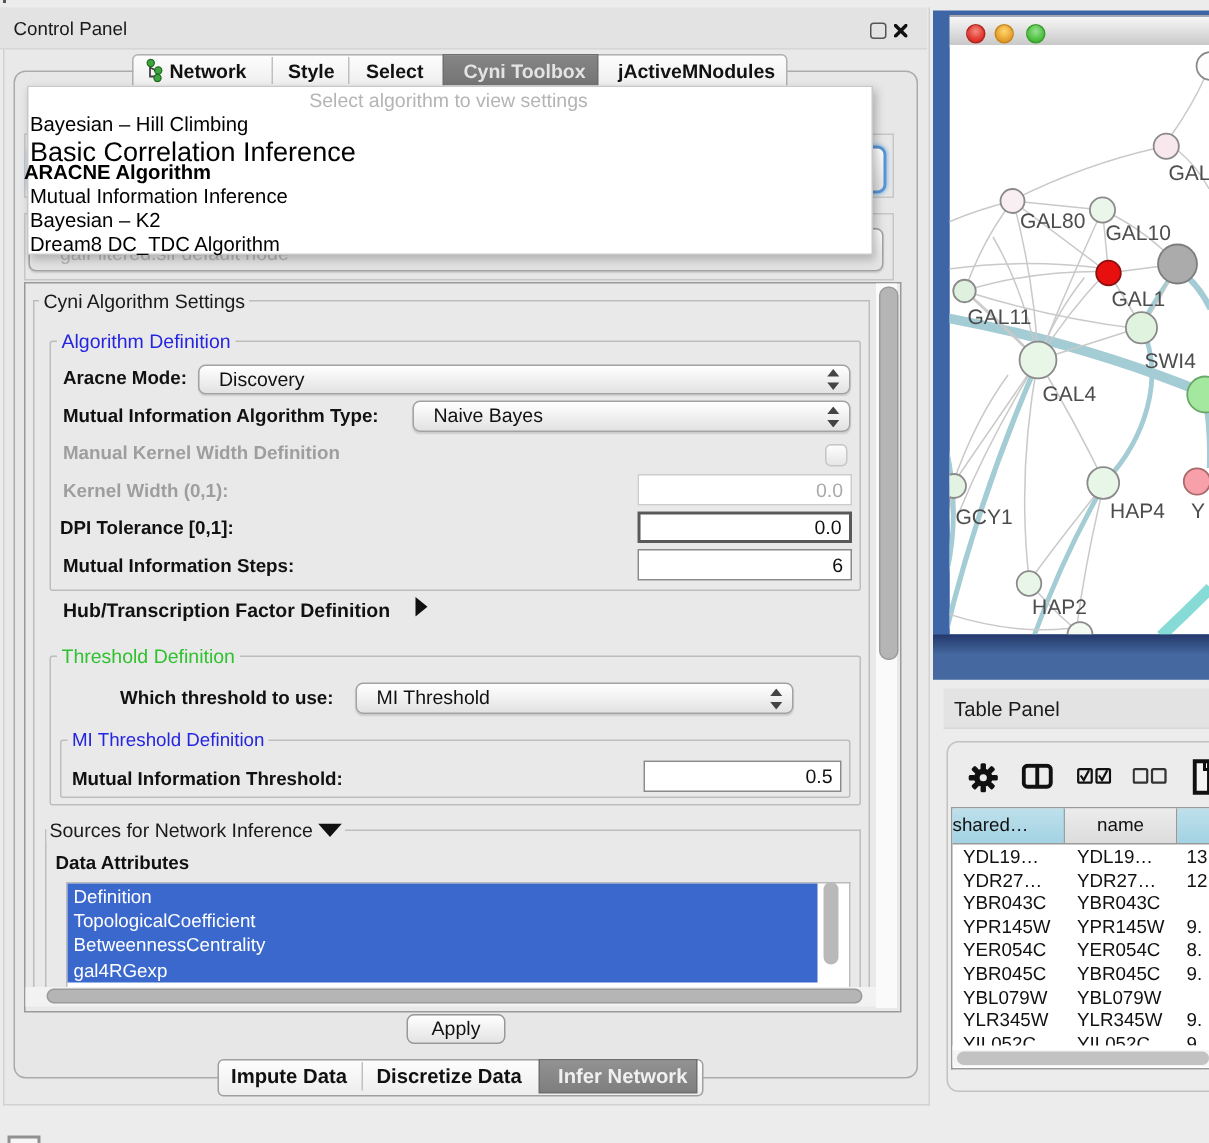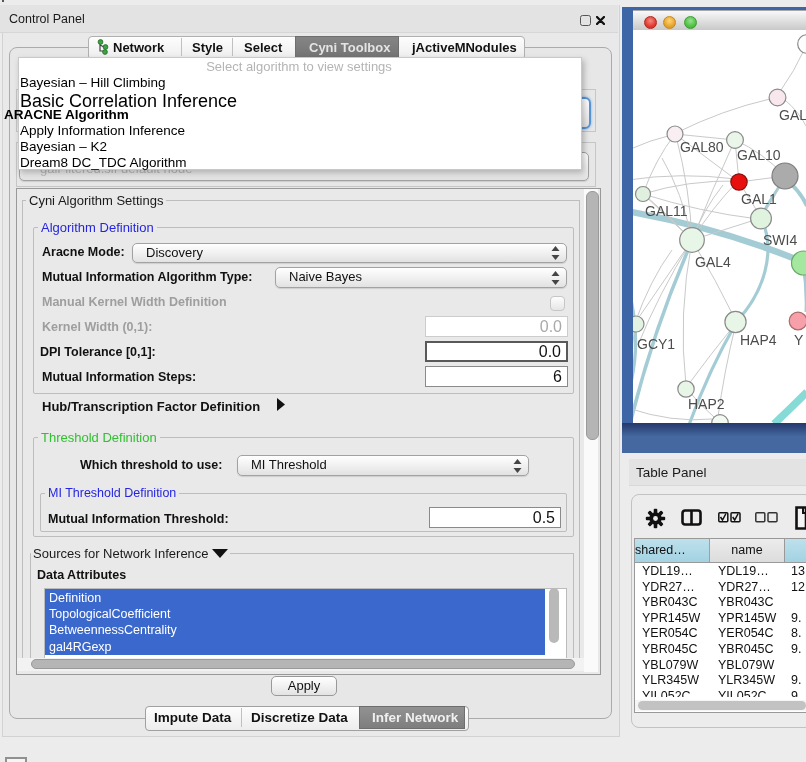--- a/index.html
+++ b/index.html
@@ -3,21 +3,21 @@
 <meta charset="utf-8">
 <style>
   html,body{margin:0;padding:0;}
   body{width:806px;height:762px;background:#ececec;font-family:"Liberation Sans",sans-serif;position:relative;overflow:hidden;}
   .abs{position:absolute;}
   .lbl{font-size:12.5px;font-weight:bold;color:#111;white-space:nowrap;}
   .dlbl{font-size:12.5px;font-weight:bold;color:#9e9e9e;white-space:nowrap;}
   .combo{position:absolute;border:1px solid #a2a2a2;border-radius:5px;background:linear-gradient(#ffffff,#f2f2f2 45%,#e2e2e2);box-shadow:0 1px 1px rgba(0,0,0,0.12);}
   .combo .ct{position:absolute;left:13px;top:1px;font-size:13px;color:#111;white-space:nowrap;}
   .stepper{position:absolute;right:6px;top:50%;transform:translateY(-50%);width:9px;height:14px;}
-  .field{position:absolute;background:#fff;border:1px solid #b4b4b4;font-size:16px;color:#111;text-align:right;padding-right:5px;line-height:19px;}
+  .field{position:absolute;background:#fff;border:1px solid #b4b4b4;font-size:13px;color:#111;text-align:right;padding-right:5px;line-height:19px;}
   .gtitle{position:absolute;font-size:13px;white-space:nowrap;background:#e9e9e9;padding:0 3px;}
   .groupbox{position:absolute;border:1px solid #bdbdbd;border-radius:2px;}
 </style>
 </head>
 <body>
 
 <div class="abs" style="left:2px;top:0;width:2px;height:2px;background:#555;"></div>
 
 <div class="abs" style="left:2px;top:5px;width:616px;height:731px;background:#e9e9e9;border:1px solid #d2d2d2;border-top:none;">
 </div>
@@ -144,22 +144,22 @@
 <div class="abs" style="left:359px;top:706px;width:106px;height:23px;background:linear-gradient(#929292,#7e7e7e);border:1px solid #6e6e6e;box-sizing:border-box;"></div>
 <div class="abs" style="left:241px;top:708px;width:1px;height:19px;background:#c0c0c0;"></div>
 <div class="abs" style="left:154px;top:710px;font-size:13.5px;font-weight:bold;color:#111;">Impute Data</div>
 <div class="abs" style="left:251px;top:710px;font-size:13.5px;font-weight:bold;color:#111;">Discretize Data</div>
 <div class="abs" style="left:372px;top:710px;font-size:13.5px;font-weight:bold;color:#f0f0f0;">Infer Network</div>
 
 <div class="abs" style="left:18px;top:57px;width:562px;height:111px;background:#fff;border:1px solid #c9c9c9;box-shadow:2px 3px 6px rgba(0,0,0,0.25);"></div>
 <div class="abs" style="left:18px;top:59px;width:562px;text-align:center;font-size:13px;color:#b4b4b4;">Select algorithm to view settings</div>
 <div class="abs" style="left:20px;top:75px;font-size:13.5px;color:#000;">Bayesian – Hill Climbing</div>
 <div class="abs" style="left:20px;top:91px;font-size:18px;color:#000;">Basic Correlation Inference</div>
-<div class="abs" style="left:4px;top:107px;font-size:13.5px;color:#000;font-weight:bold;">ARACNE Algorithm</div>
-<div class="abs" style="left:20px;top:123px;font-size:13.5px;color:#000;">Apply Information Inference</div>
+<div class="abs" style="left:16px;top:107px;font-size:13.5px;color:#000;font-weight:bold;">ARACNE Algorithm</div>
+<div class="abs" style="left:20px;top:123px;font-size:13.5px;color:#000;">Mutual Information Inference</div>
 <div class="abs" style="left:20px;top:139px;font-size:13.5px;color:#000;">Bayesian – K2</div>
 <div class="abs" style="left:20px;top:155px;font-size:13.5px;color:#000;">Dream8 DC_TDC Algorithm</div>
 
 <div class="abs" style="left:622px;top:7px;width:184px;height:446px;background:#3e66a7;"></div>
 
 <div class="abs" style="left:633px;top:10px;width:173px;height:20px;background:linear-gradient(#f8f8f8,#c6c6c6);border-bottom:1px solid #888;border-top:1px solid #a8a8a8;"></div>
 <div class="abs" style="left:643.5px;top:15.5px;width:11px;height:11px;border-radius:50%;background:radial-gradient(circle at 50% 35%,#f28b82 0%,#e23b32 60%,#c22a22 100%);border:0.5px solid #b5241c;"></div>
 <div class="abs" style="left:663px;top:15.5px;width:11px;height:11px;border-radius:50%;background:radial-gradient(circle at 50% 35%,#ffd76e 0%,#e8a433 60%,#cf8c1f 100%);border:0.5px solid #c8871e;"></div>
 <div class="abs" style="left:683.5px;top:15.5px;width:11px;height:11px;border-radius:50%;background:radial-gradient(circle at 50% 35%,#97e093 0%,#52c244 60%,#3aa32e 100%);border:0.5px solid #38a02c;"></div>
 

